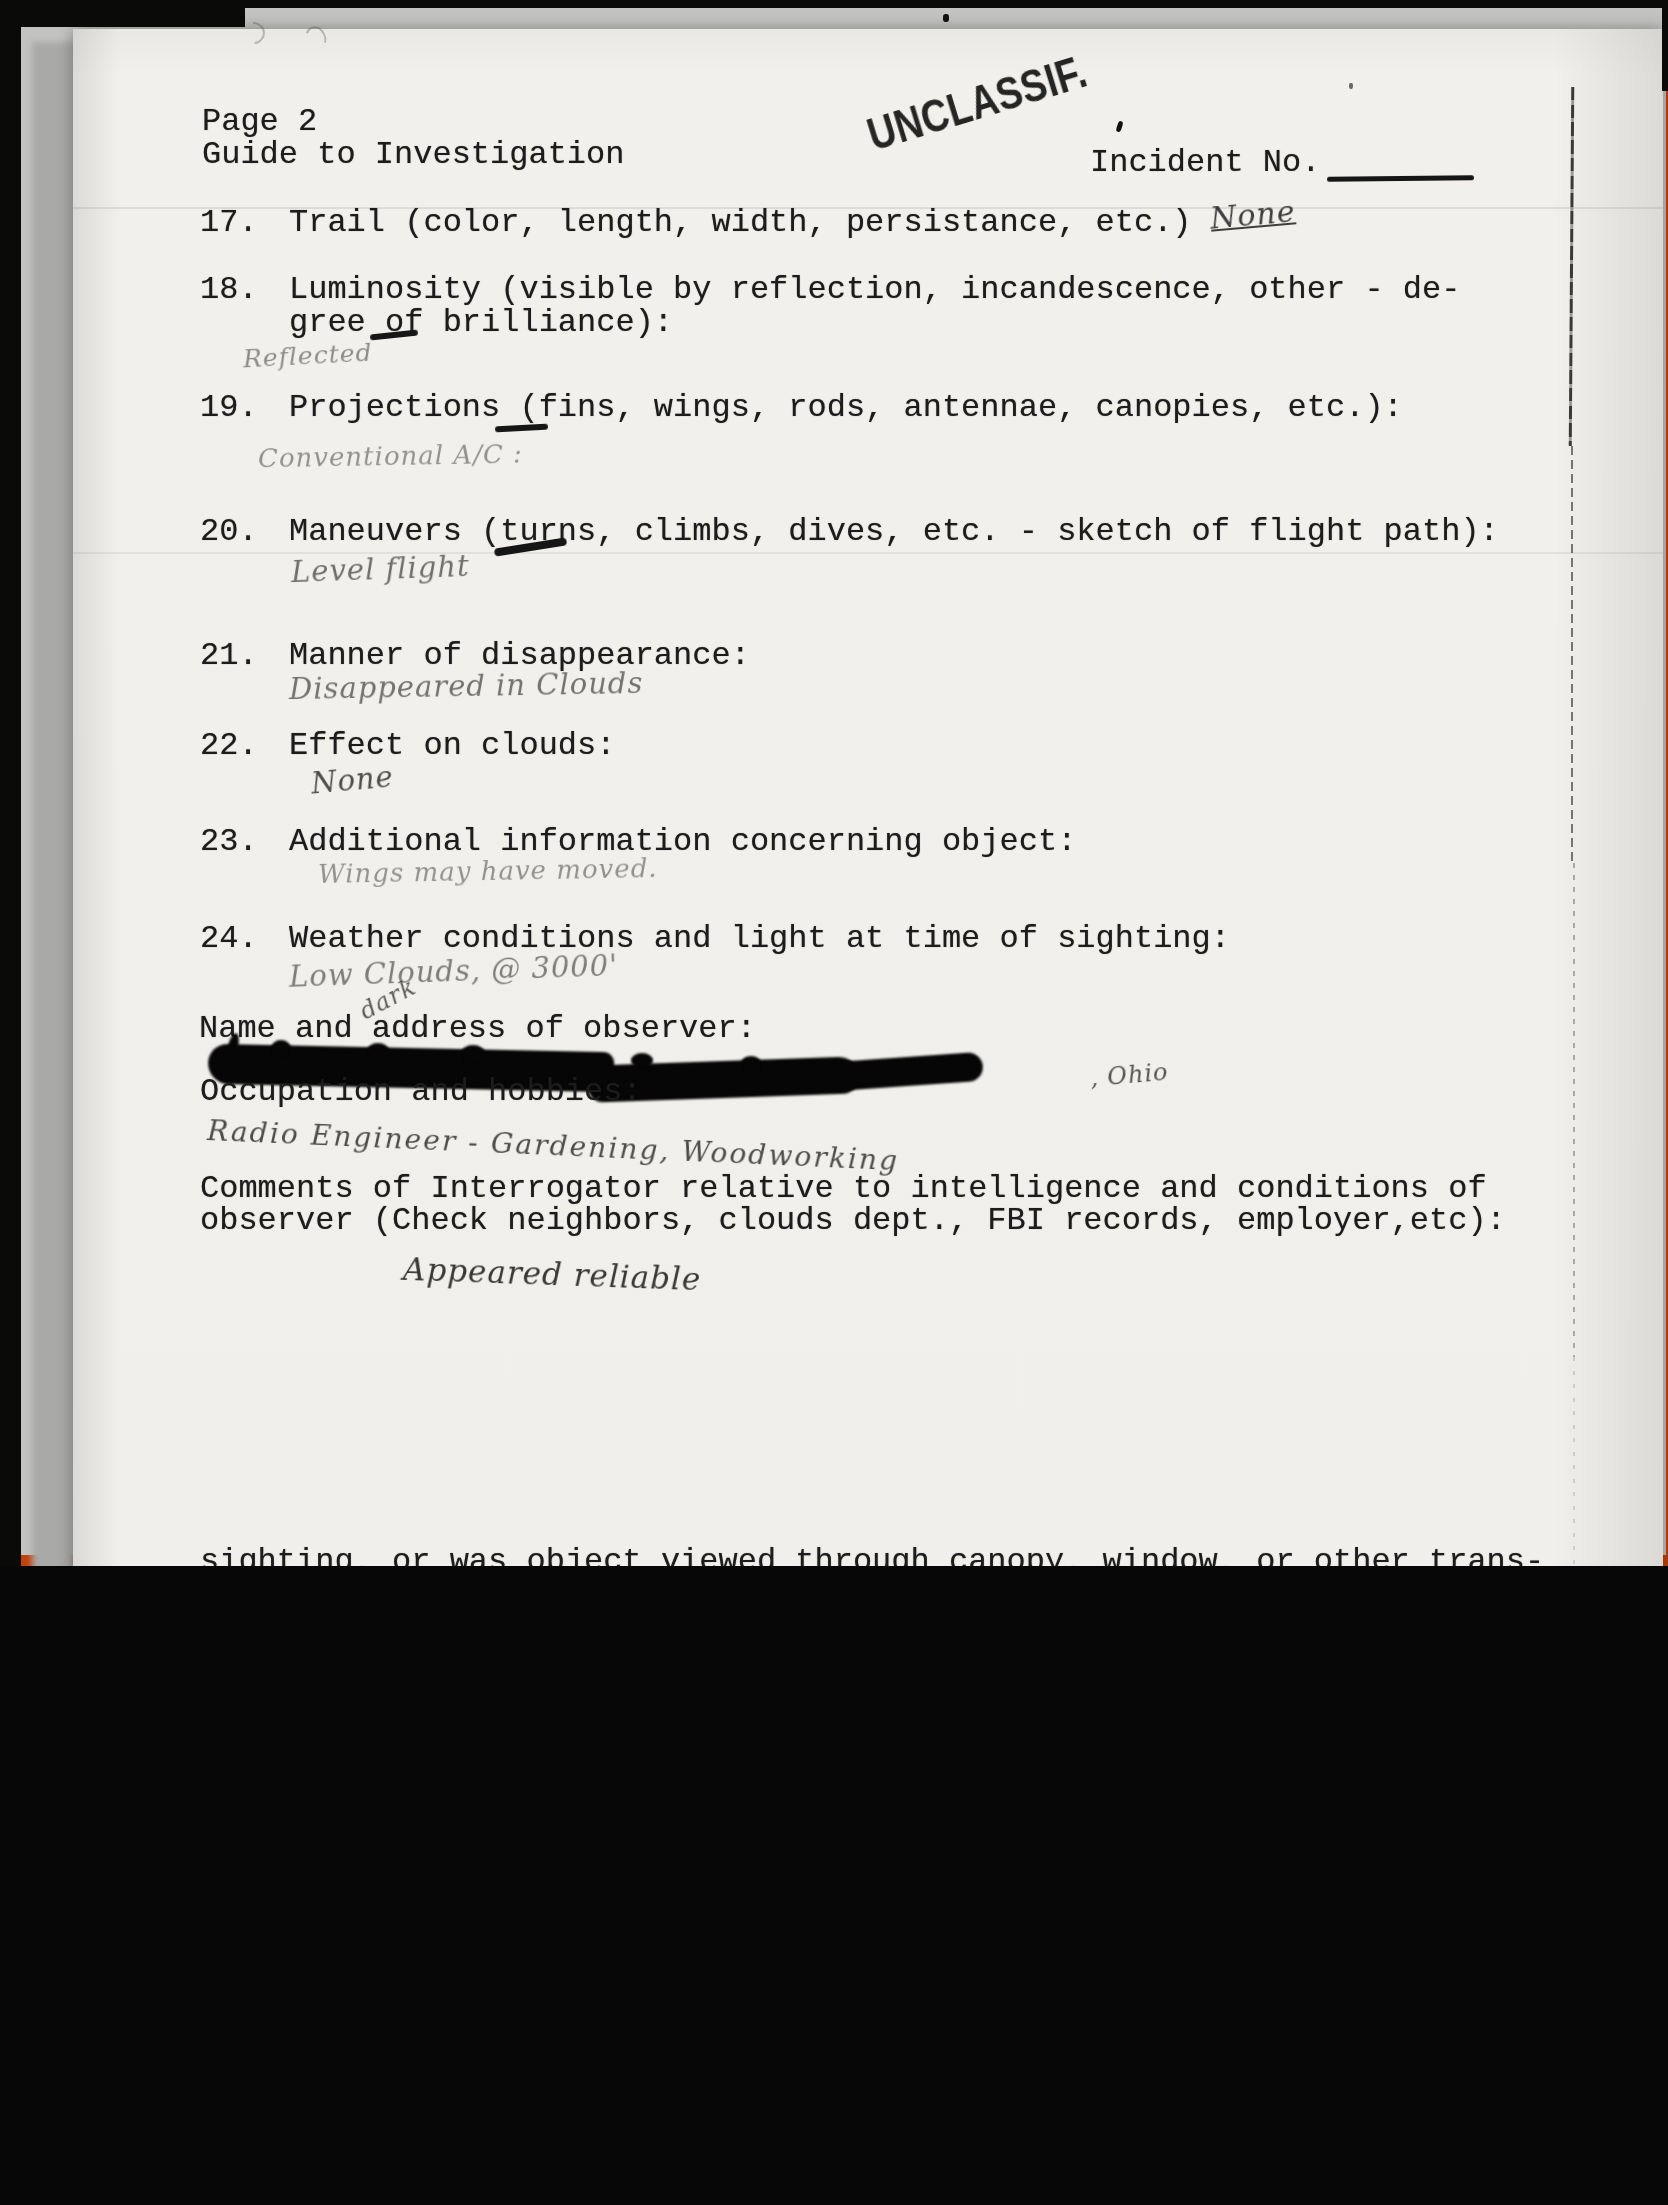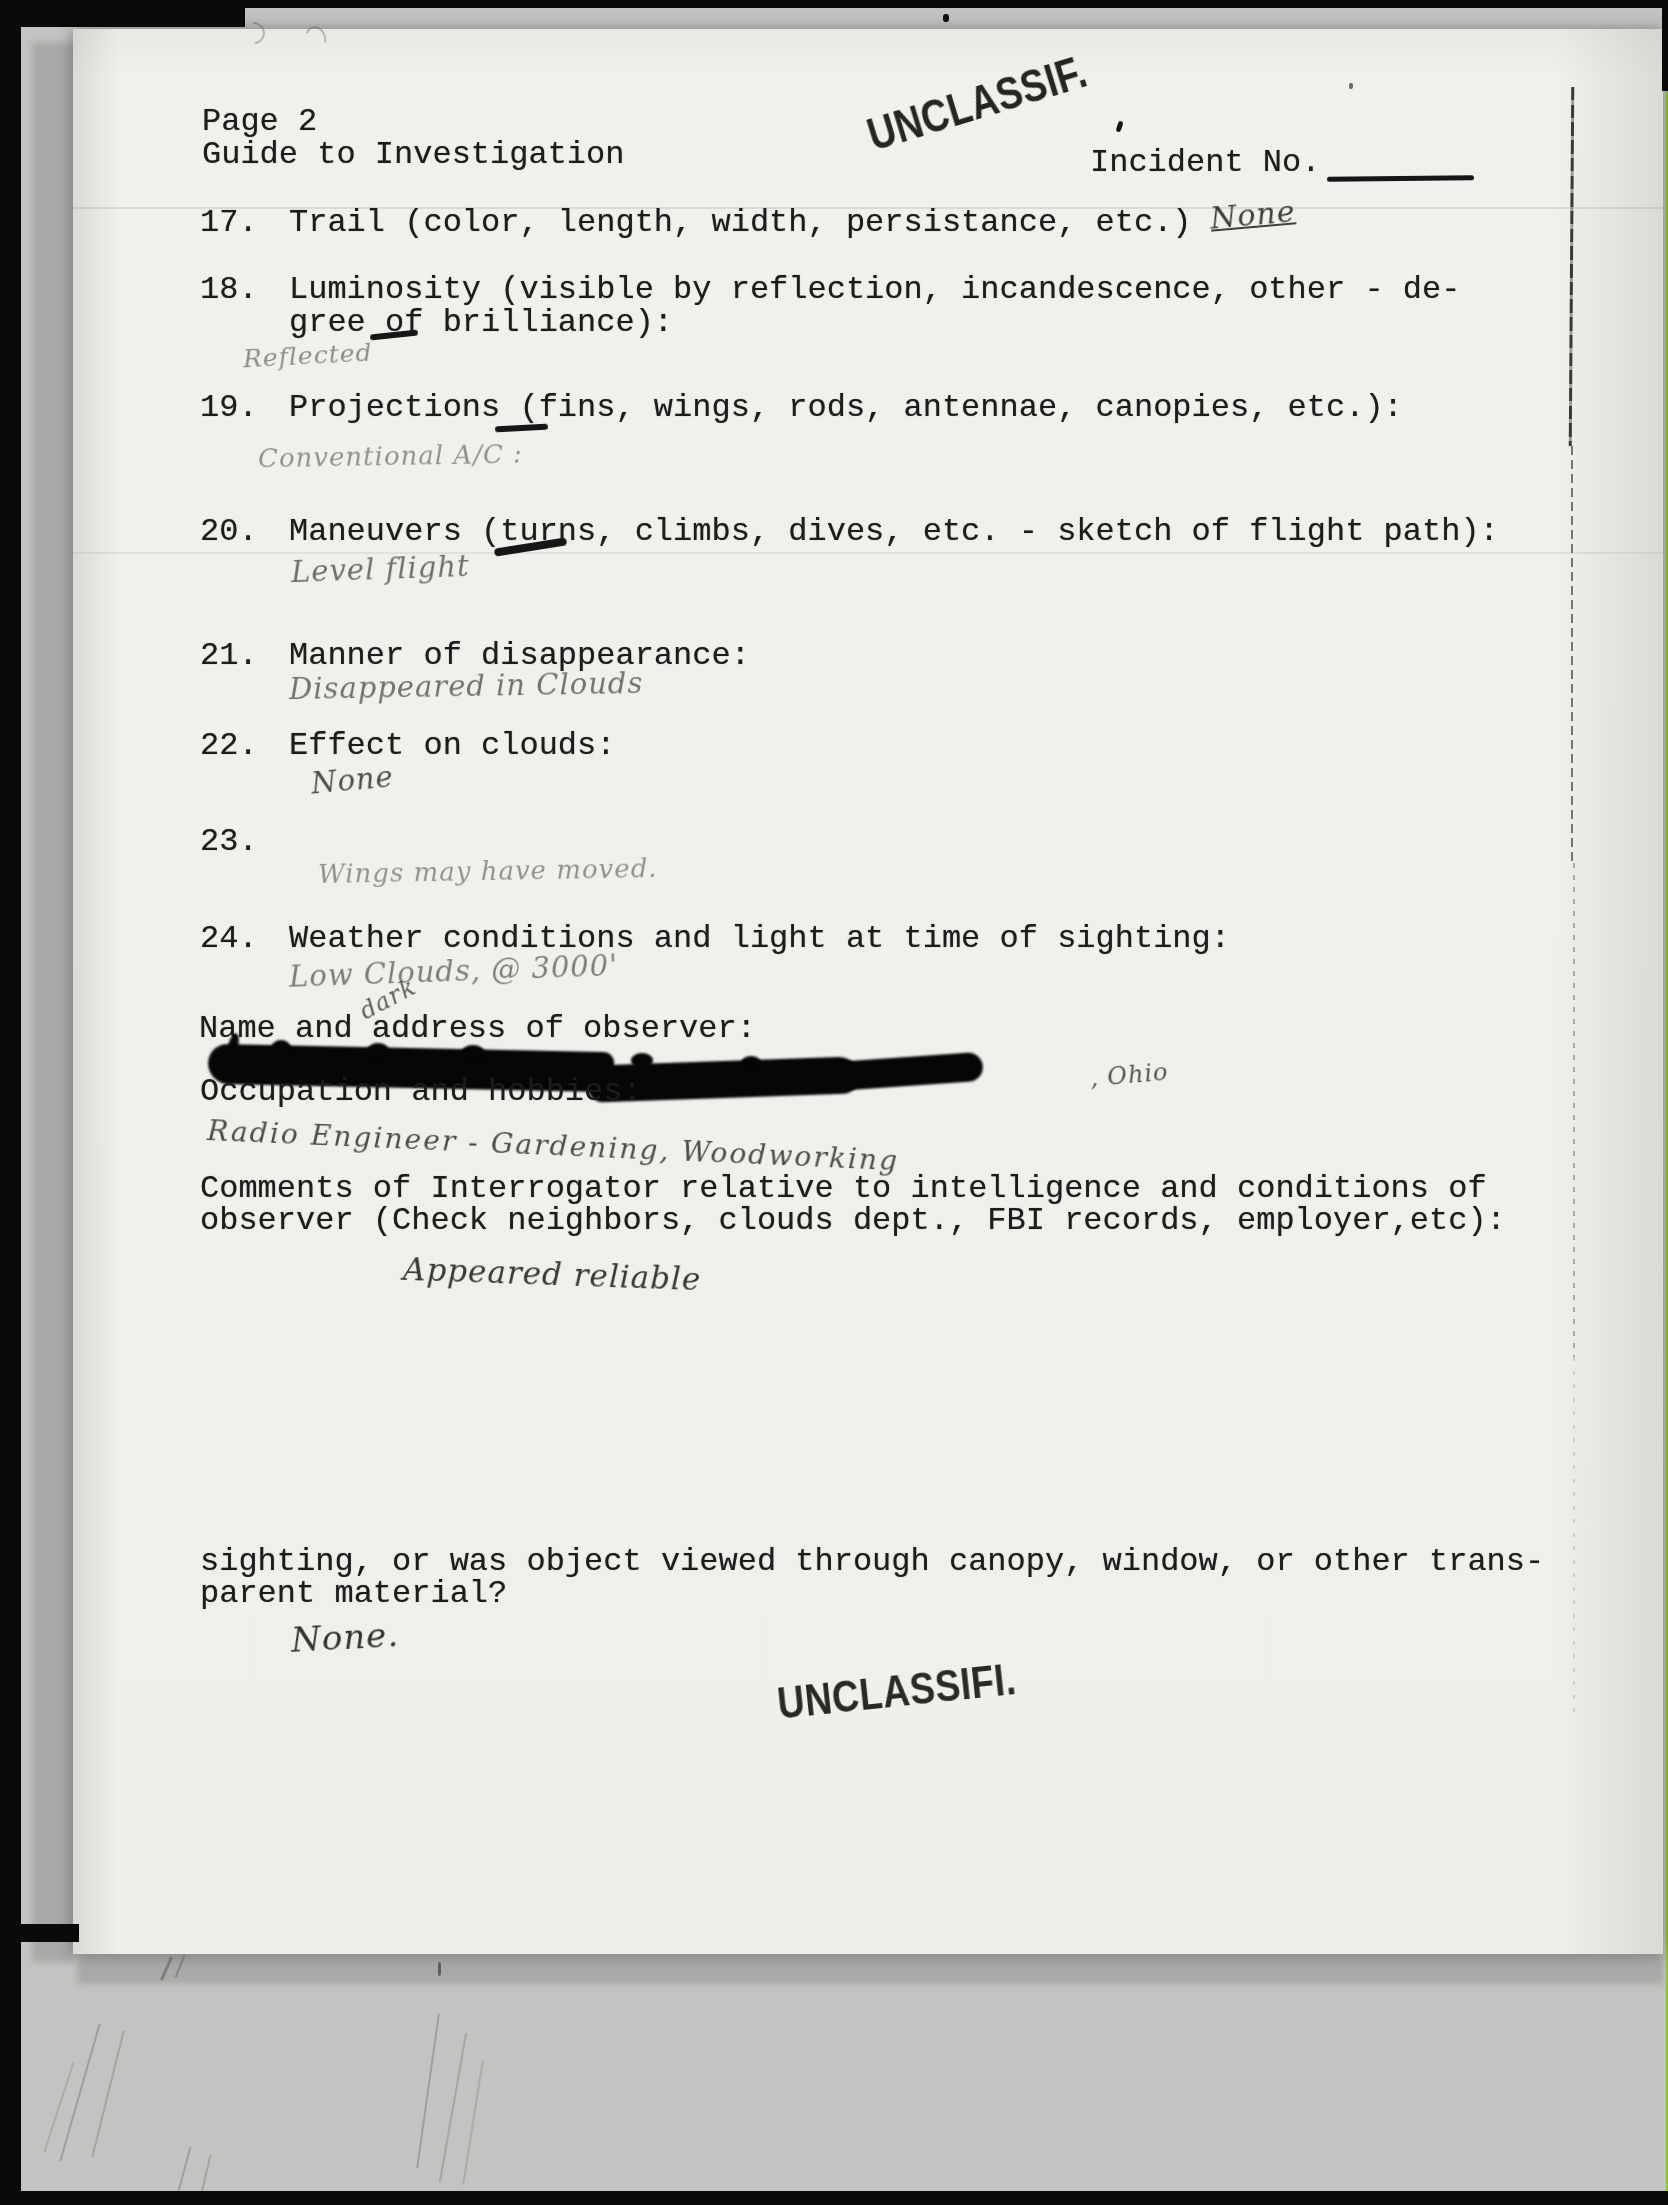--- a/index.html
+++ b/index.html
@@ -1,16 +1,16 @@
 <!DOCTYPE html>
 <html style="font-size:8.3px"><head>
 <meta charset="utf-8">
 <style>
   html,body{margin:0;padding:0;background:#070707;}
-  #scan{position:relative;width:1669px;height:2205px;background:#84cc16;overflow:hidden;}
+  #scan{position:relative;width:1669px;height:1566px;background:#c2410c;overflow:hidden;}
 
   
   #backing{position:absolute;left:7.3px;top:7.3px;right:3.1px;bottom:11.4px;background:#c3c3c1;}
   .backing-shade{position:absolute;background:#a9a9a7;filter:blur(3.1px);}
 
   
   .bar{position:absolute;background:#0a0a09;}
 
   
   #page{position:absolute;left:73px;top:29px;width:1590px;height:1925px;
@@ -82,20 +82,21 @@
 
   <div class="typed" style="left:200px;top:640px;">21.</div>
   <div class="typed" style="left:289px;top:640px;">Manner of disappearance:</div>
   <div class="hand" style="left:289px;top:669px;font-size:29px;transform:rotate(-1deg);opacity:.6;">Disappeared in Clouds</div>
 
   <div class="typed" style="left:200px;top:730px;">22.</div>
   <div class="typed" style="left:289px;top:730px;">Effect on clouds:</div>
   <div class="hand" style="left:311px;top:763px;font-size:29px;transform:rotate(-5deg);opacity:.78;">None</div>
 
   <div class="typed" style="left:200px;top:826px;">23.</div>
+  <div class="typed" style="left:289px;top:826px;">Additional information concerning object:</div>
   <div class="hand" style="left:318px;top:856px;font-size:26px;transform:rotate(-1deg);opacity:.45;">Wings may have moved.</div>
 
   <div class="typed" style="left:200px;top:923px;">24.</div>
   <div class="typed" style="left:289px;top:923px;">Weather conditions and light at time of sighting:</div>
   <div class="hand" style="left:289px;top:954px;font-size:29px;transform:rotate(-2deg);opacity:.55;">Low Clouds, @ 3000'</div>
   <div class="hand" style="left:358px;top:985px;font-size:24px;transform:rotate(-28deg);opacity:.7;">dark</div>
 
   <div class="typed" style="left:199px;top:1013px;">Name and address of observer:</div>
 
   <div class="blob" style="left:228px;top:1033px;width:10.4px;height:27px;transform:rotate(14deg);border-radius:50%;"></div>

